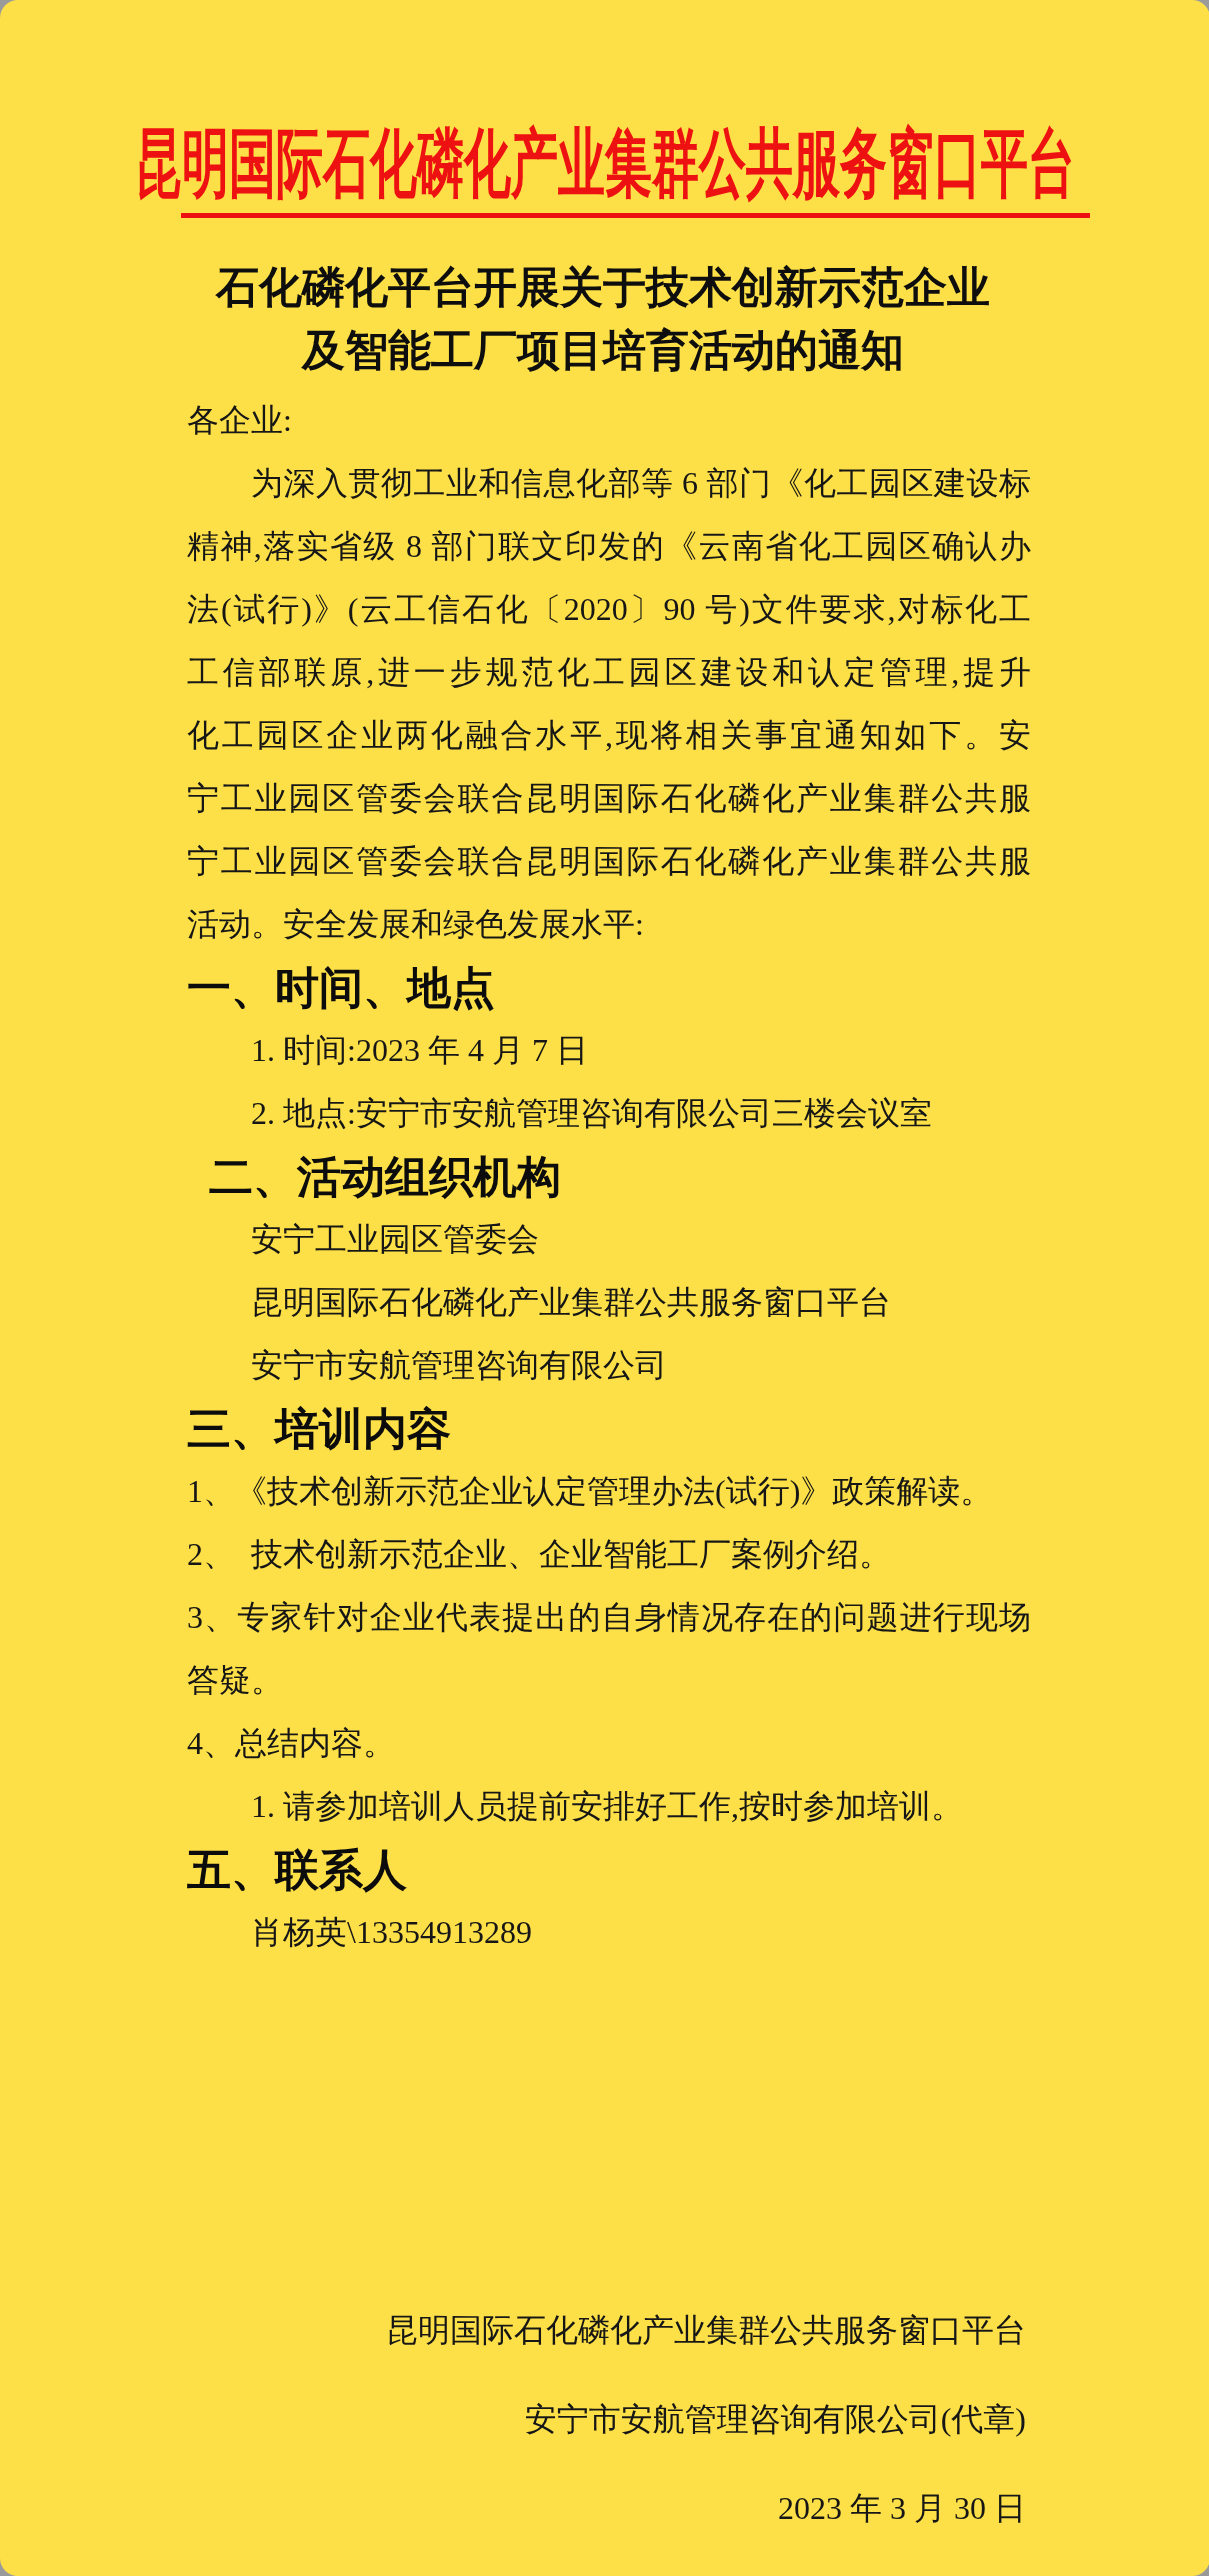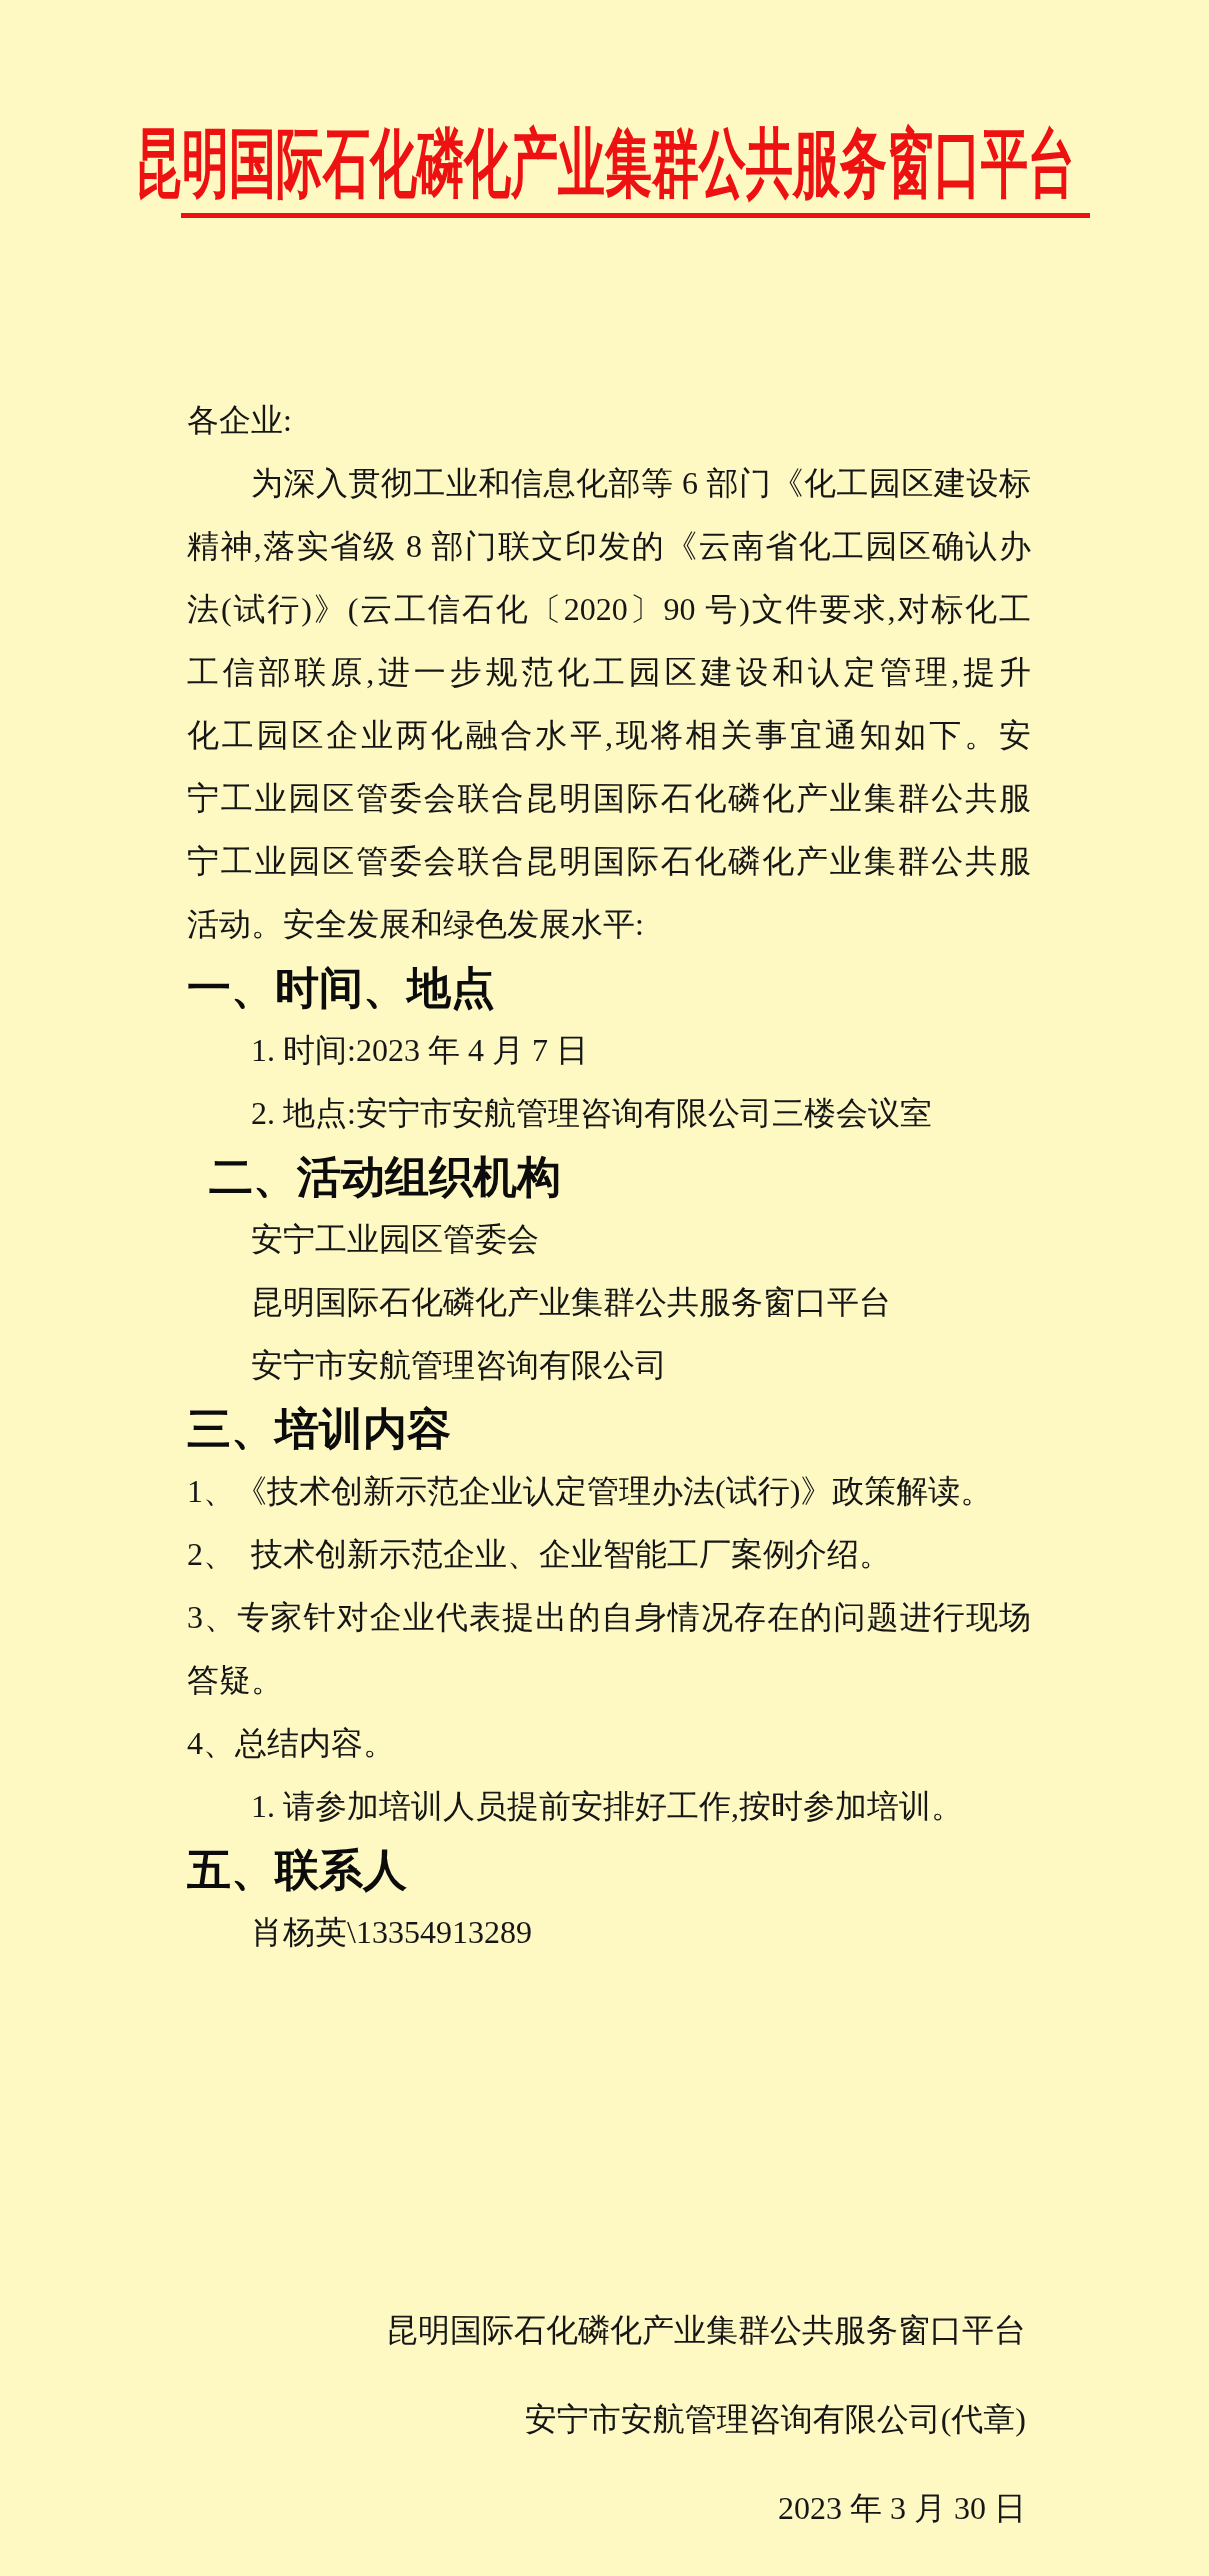--- a/index.html
+++ b/index.html
@@ -1,23 +1,24 @@
 <!DOCTYPE html>
 <html style="font-size:12.2px"><head>
 <meta charset="utf-8">
 <style>
   html,body{margin:0;padding:0;background:#9a9a9a;}
   .page{
     position:relative;
     width:1210px;height:2576px;
     margin:0 auto;
-    background:#fef9c3;
+    background:#fde047;
     overflow:hidden;
     font-family:"Liberation Serif","DejaVu Serif",serif;
     color:#161616;
+    border-radius:18px;
   }
   
   .brand{
     position:absolute;top:114px;left:0;width:100%;
     text-align:center;
     font-size:47px;font-weight:bold;
     letter-spacing:0;
     transform:scaleY(1.6);
     transform-origin:50% 0;
     white-space:nowrap;
@@ -55,20 +56,24 @@
 </style>
 </head>
 <body>
 
 <div class="page">
 
   <div class="brand" style="color: rgb(238, 17, 17);">昆明国际石化磷化产业集群公共服务窗口平台</div>
 
   <div class="rule" style="background: rgb(238, 17, 17);"></div>
 
+  <div class="title">
+    <div>石化磷化平台开展关于技术创新示范企业</div>
+    <div>及智能工厂项目培育活动的通知</div>
+  </div>
 
   <div class="doc">
       <div class="line">各企业:</div>
       <div class="line indent justify">为深入贯彻工业和信息化部等 6 部门《化工园区建设标</div>
       <div class="line justify">精神,落实省级 8 部门联文印发的《云南省化工园区确认办</div>
       <div class="line justify">法(试行)》(云工信石化〔2020〕90 号)文件要求,对标化工</div>
       <div class="line justify">工信部联原,进一步规范化工园区建设和认定管理,提升</div>
       <div class="line justify">化工园区企业两化融合水平,现将相关事宜通知如下。安</div>
       <div class="line justify">宁工业园区管委会联合昆明国际石化磷化产业集群公共服</div>
       <div class="line justify">宁工业园区管委会联合昆明国际石化磷化产业集群公共服</div>

